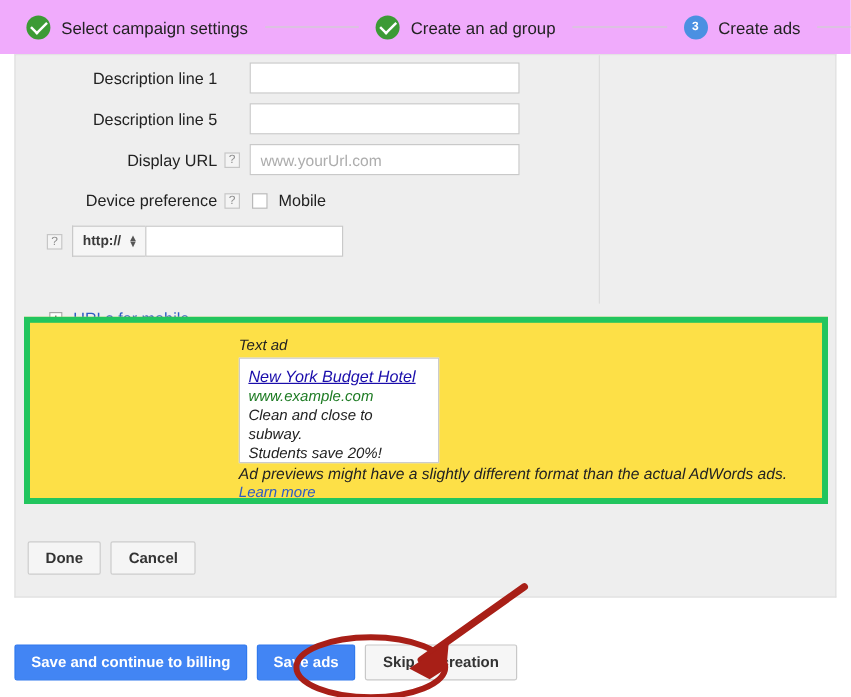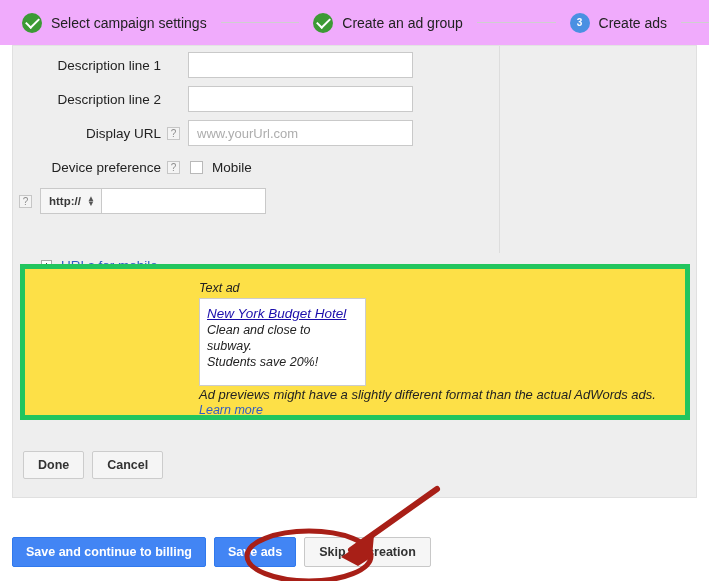--- a/index.html
+++ b/index.html
@@ -93,20 +93,21 @@
   .form {
     position: absolute;
     left: 0; top: 4px;
     width: 100%;
   }
   .frow {
     display: flex;
     align-items: center;
     height: 30px;
     margin-bottom: 4px;
+    padding-left: 20px;
   }
   .flabel {
     width: 148px;
     text-align: right;
     font-size: 13.5px;
     color: #222222;
     padding-right: 0px;
     flex: 0 0 auto;
   }
   .help {
@@ -376,21 +377,21 @@
 
     <div class="frow">
       <div class="flabel">Description line 1</div>
       <div class="help invisible">?</div>
       <div class="field-wrap">
         <input class="txt w-desc" type="text" value="" style="">
       </div>
     </div>
 
     <div class="frow">
-      <div class="flabel">Description line 2</div>
+      <div class="flabel">Description line 5</div>
       <div class="help invisible">?</div>
       <div class="field-wrap">
         <input class="txt w-desc" type="text" value="" style="">
       </div>
     </div>
 
     <div class="frow">
       <div class="flabel">Display URL</div>
       <div class="help">?</div>
       <div class="field-wrap">
@@ -433,20 +434,21 @@
       <div class="exp-link">Ad URL options (advanced)</div>
       <div class="help">?</div>
     </div>
   </div>
 
   <div class="preview-card">
     <div class="pv-title">Text ad</div>
 
     <div class="ad-box">
       <span class="ad-headline">New York Budget Hotel</span>
+      <span class="ad-url">www.example.com</span>
       <span class="ad-line">Clean and close to subway.</span>
       <span class="ad-line">Students save 20%!</span>
     </div>
 
     <div class="pv-note">Ad previews might have a slightly different format than the actual AdWords ads.</div>
     <div class="pv-learn">Learn more</div>
   </div>
 
   <div class="btn-row">
     <button class="gbtn">Done</button>

